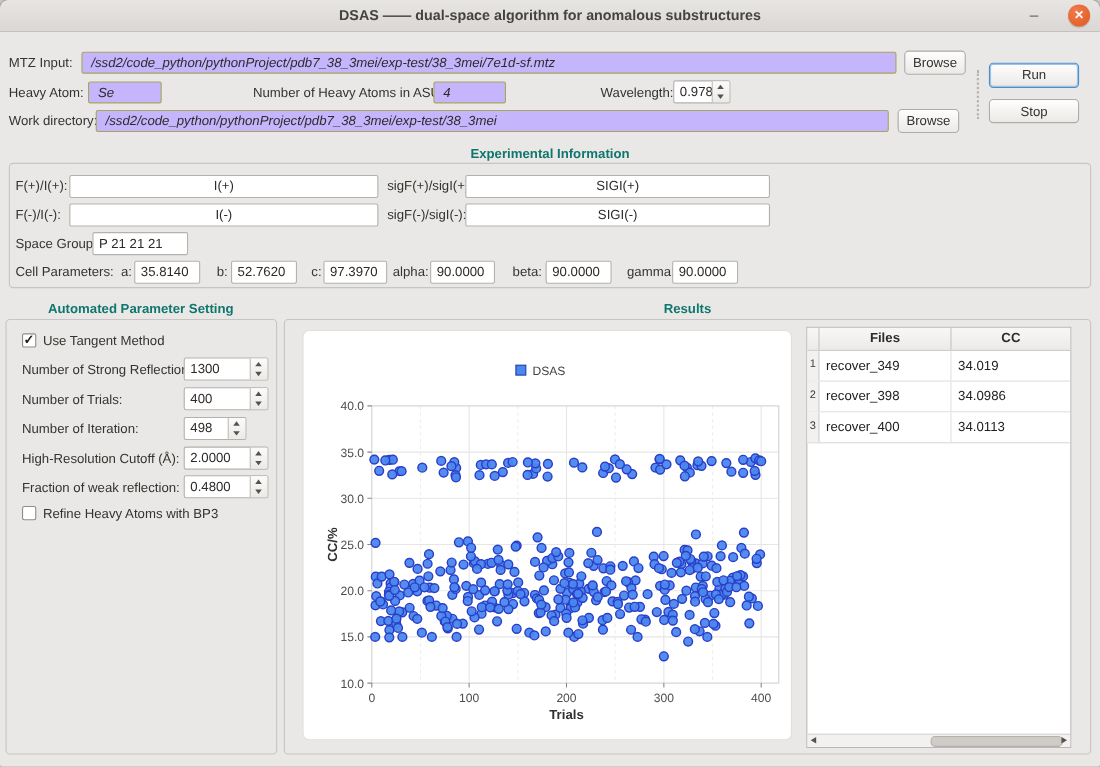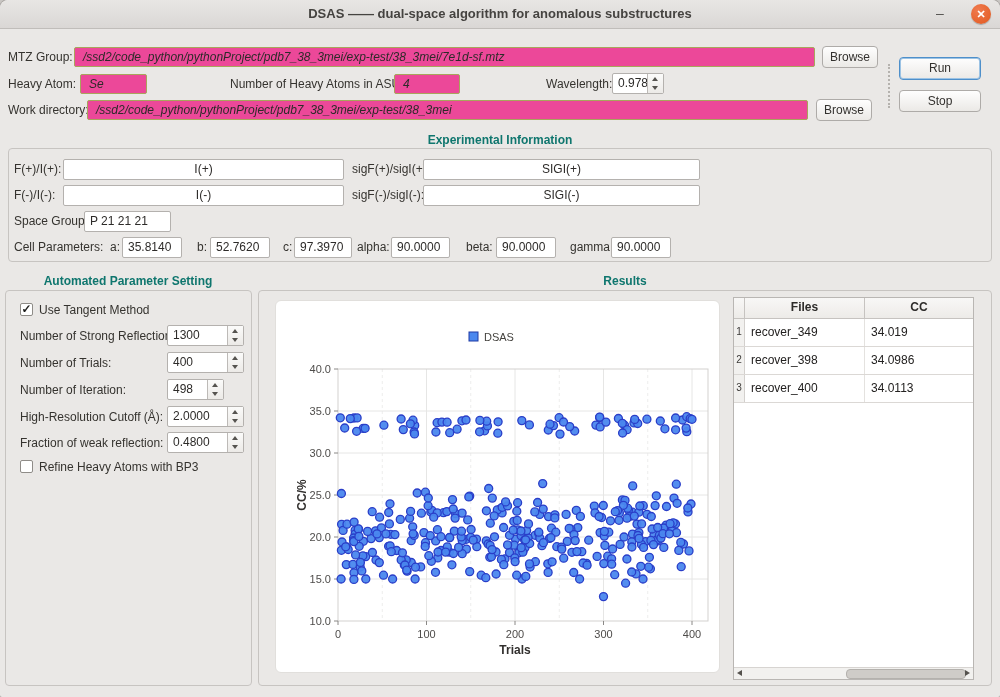--- a/index.html
+++ b/index.html
@@ -15,21 +15,21 @@
   .close-btn{position:absolute;right:9px;top:4px;width:20px;height:20px;border-radius:50%;
              background:radial-gradient(circle at 35% 30%,#f07a4e,#e1591f);color:#fff;
              text-align:center;line-height:20px;font-size:11px;font-weight:bold;
              box-shadow:0 1px 1px rgba(0,0,0,.25);}
   
   .lbl{position:absolute;font-size:12px;color:#35332f;line-height:20px;white-space:nowrap;}
   .f{position:absolute;box-sizing:border-box;height:20px;background:#fff;border:1px solid #b4b1ae;
      border-radius:2px;font-size:12px;color:#2d2b29;padding:0 5px;line-height:18px;
      white-space:nowrap;overflow:hidden;}
   .f.c{text-align:center;}
-  .f.y{background:#ec4899;border-color:#a8a55c;font-style:italic;padding-left:8px;}
+  .f.y{background:#c4b5fd;border-color:#a8a55c;font-style:italic;padding-left:8px;}
   .btn{position:absolute;box-sizing:border-box;background:linear-gradient(#fefefe,#ebe9e6);
        border:1px solid #aeaba8;border-radius:4px;font-size:12px;color:#33312e;text-align:center;}
   .btn.run{border-color:#4e8fca;box-shadow:0 0 0 1px #9cc3e4 inset;}
   .spin{position:absolute;box-sizing:border-box;height:21px;background:#fff;
         border:1px solid #b4b1ae;border-radius:2px;}
   .spin .val{position:absolute;left:5px;top:0;right:16px;line-height:19px;font-size:12px;color:#2d2b29;}
   .spin .btns{position:absolute;right:0;top:0;bottom:0;width:15px;border-left:1px solid #bdbab7;
         background:linear-gradient(#fbfbfa,#eceae7);}
   .spin .up{position:absolute;top:3px;left:4px;width:0;height:0;
         border-left:3.5px solid transparent;border-right:3.5px solid transparent;border-bottom:4px solid #55534f;}
@@ -79,21 +79,21 @@
   <div class="titlebar">
     <div class="title">DSAS —— dual-space algorithm for anomalous substructures</div>
     <div class="min-btn">
       <span>–</span>
     </div>
     <div class="close-btn">
       <span>✕</span>
     </div>
   </div>
 
-  <div class="lbl" style="left:8px;top:47px;">MTZ Group:</div>
+  <div class="lbl" style="left:8px;top:47px;">MTZ Input:</div>
   <div class="f y" style="left:74px;top:47px;width:741px;">/ssd2/code_python/pythonProject/pdb7_38_3mei/exp-test/38_3mei/7e1d-sf.mtz</div>
   <div class="btn" style="left:822px;top:46px;width:56px;height:22px;line-height:20px;">Browse</div>
   <div class="btn run" style="left:899px;top:57px;width:82px;height:23px;line-height:21px;">Run</div>
 
   <div class="lbl" style="left:8px;top:74px;">Heavy Atom:</div>
   <div class="f y" style="left:80px;top:74px;width:67px;">Se</div>
   <div class="lbl" style="left:230px;top:74px;">Number of Heavy Atoms in ASU:</div>
   <div class="f y" style="left:394px;top:74px;width:66px;">4</div>
   <div class="lbl" style="left:546px;top:74px;">Wavelength:</div>
   <div class="spin" style="left:612px;top:73px;width:52px;">

